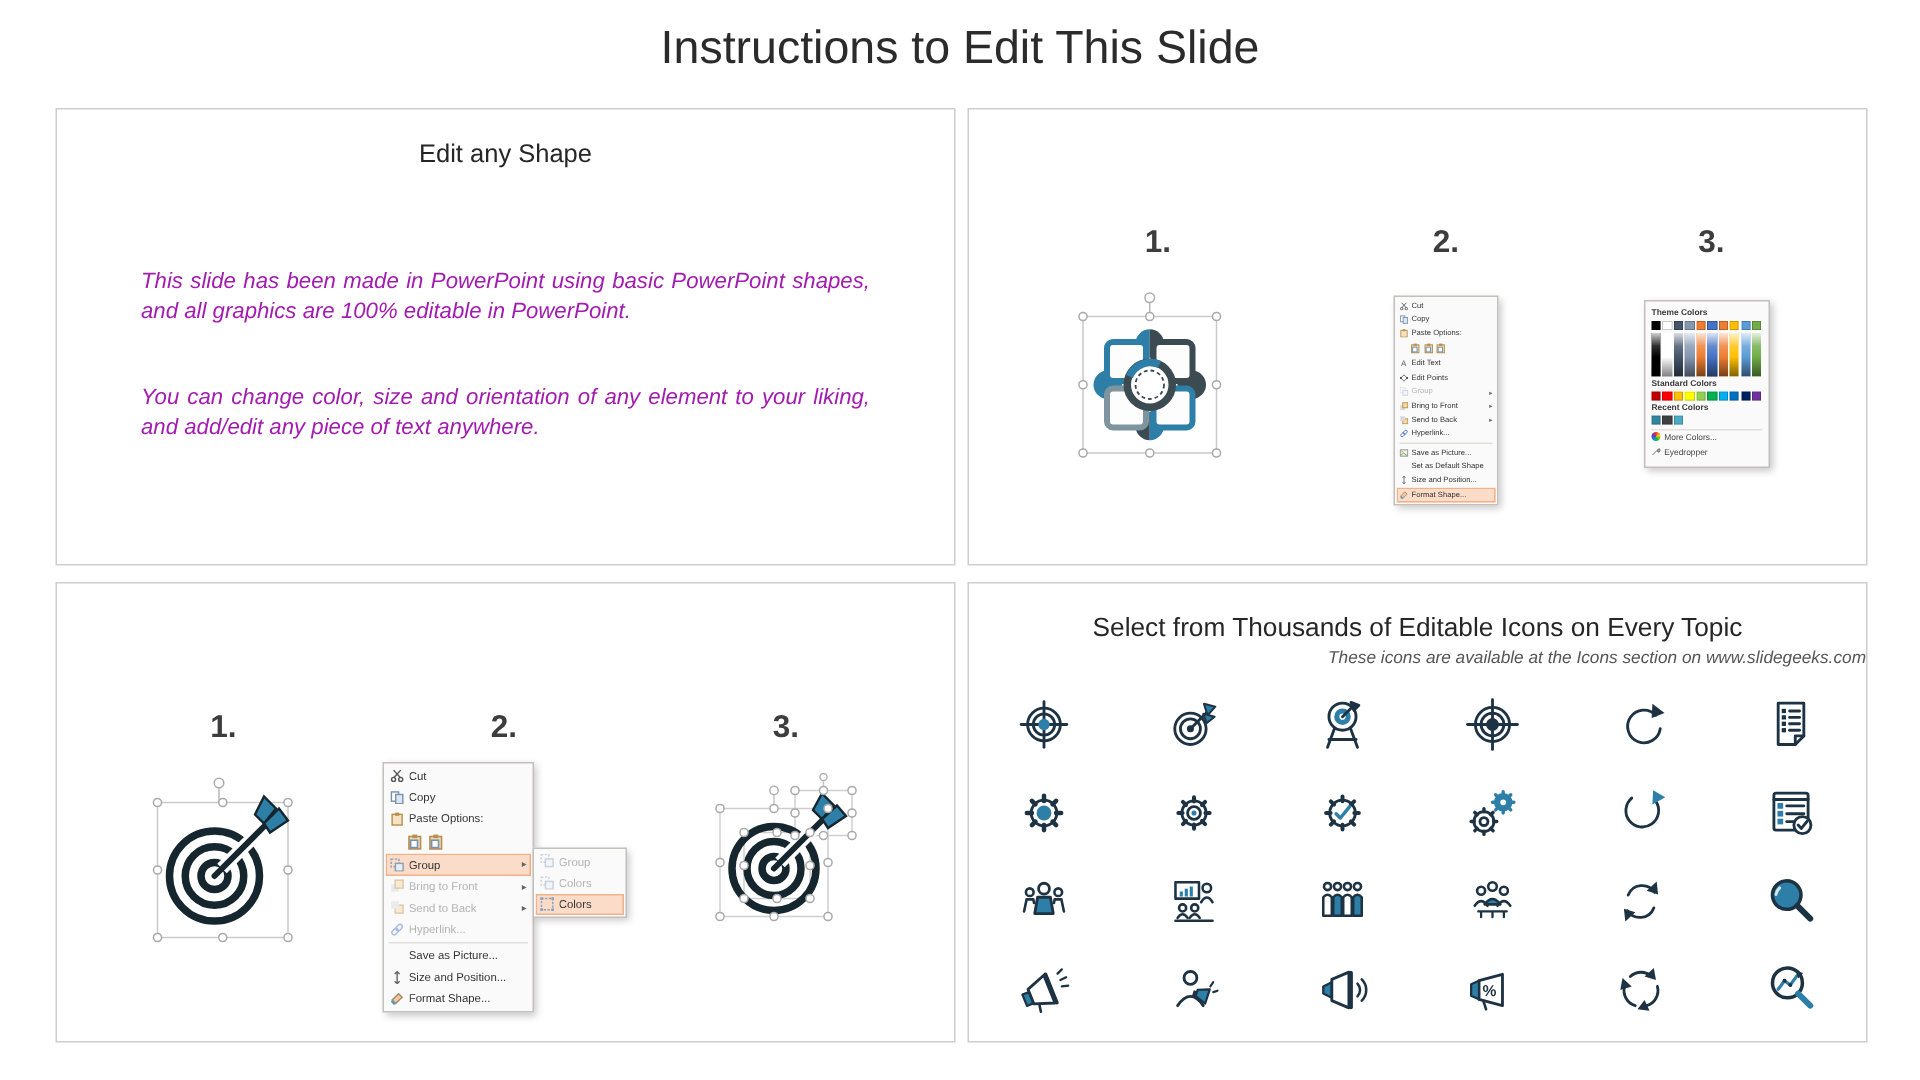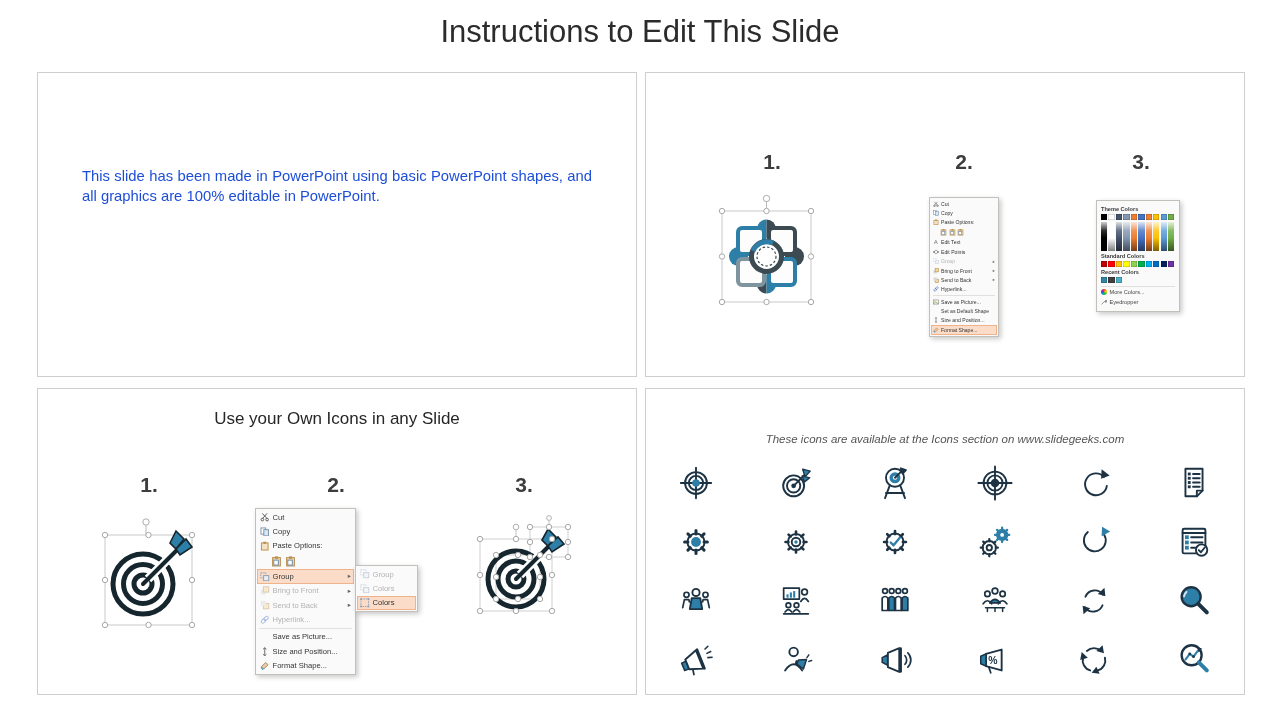--- a/index.html
+++ b/index.html
@@ -7,24 +7,24 @@
        font-family:"Liberation Sans", sans-serif;overflow:hidden;}
   .slide-title{position:absolute;top:14px;left:0;width:100%;text-align:center;
        font-size:31px;font-weight:400;color:#2b2b2b;margin:0;}
   .panel{position:absolute;background:#fff;border:1px solid #cecece;box-sizing:border-box;}
   #panel-tl{left:37px;top:72px;width:600px;height:305px;}
   #panel-tr{left:645px;top:72px;width:600px;height:305px;}
   #panel-bl{left:37px;top:388px;width:600px;height:307px;}
   #panel-br{left:645px;top:388px;width:600px;height:307px;}
   .panel-heading{position:absolute;left:0;width:100%;text-align:center;
        font-size:17px;color:#262626;}
-  .panel-sub{position:absolute;left:0;width:100%;text-align:center;
+  .panel-sub{position:absolute;left:0;width:100%;text-align:right;
        font-size:11.5px;font-style:italic;color:#555;}
-  .para{position:absolute;left:44px;right:44px;margin:0;
-       color:#1d4ed8;font-size:14.8px;line-height:1.32;text-align:justify;}
+  .para{position:absolute;left:44px;right:44px;margin:12px;font-style:italic;
+       color:#a21caf;font-size:14.8px;line-height:1.32;text-align:justify;}
   .step-num{position:absolute;width:34px;text-align:center;font-size:21px;
        font-weight:bold;color:#3d3d3d;}
   .art{position:absolute;}
   
   .ctx{position:absolute;background:#fbfafa;border:1px solid #c3c0bc;
        box-shadow:2px 2px 5px rgba(0,0,0,.22);padding:1px;box-sizing:border-box;}
   .ctx .row{display:flex;align-items:center;color:#333;}
   .ctx-sm{width:70px;}
   .ctx-sm .row{height:9.4px;font-size:5.1px;padding:0 2px;gap:2px;}
   .ctx-sm .mi{width:6px;height:6px;flex:none;}
@@ -63,21 +63,23 @@
        grid-template-columns:repeat(6,99.5px);grid-auto-rows:59px;
        justify-content:center;}
   .icon-cell{display:flex;align-items:center;justify-content:center;}
 </style>
 </head>
 <body>
 
 <h1 class="slide-title">Instructions to Edit This Slide</h1>
 
 <section class="panel" id="panel-tl">
+  <div class="panel-heading" style="top:20px">Edit any Shape</div>
   <p class="para" style="top:94px">This slide has been made in PowerPoint using basic PowerPoint shapes, and all graphics are 100% editable in PowerPoint.</p>
+  <p class="para" style="top:171px">You can change color, size and orientation of any element to your liking, and add/edit any piece of text anywhere.</p>
 </section>
 
 <section class="panel" id="panel-tr">
   <span class="step-num" style="left:109px;top:77px">1.</span>
   <span class="step-num" style="left:301px;top:77px">2.</span>
   <span class="step-num" style="left:478px;top:77px">3.</span>
 
   <svg class="art" id="shape-graphic" style="left:68px;top:118px" width="105" height="125" viewBox="0 0 105 125">
     <line x1="52.5" y1="20" x2="52.5" y2="10" stroke="#b9b9b9"></line>
     <circle cx="52.5" cy="7.5" r="3.2" fill="#fff" stroke="#acacac"></circle>
@@ -303,21 +305,20 @@
       <div class="pal-item">
         <span><svg width="6" height="6" viewBox="0 0 10 10">
             <path d="M1 9 L6 4 M6 4 L7.5 2.5 A1.4 1.4 0 1 1 9.5 4.5 L8 6 Z" stroke="#666" fill="#999" stroke-width="1"></path>
           </svg></span>
         <span>Eyedropper</span>
       </div>
     </div>
 </section>
 
 <section class="panel" id="panel-bl">
-  <div class="panel-heading" style="top:20px">Use your Own Icons in any Slide</div>
   <span class="step-num" style="left:94px;top:84px">1.</span>
   <span class="step-num" style="left:281px;top:84px">2.</span>
   <span class="step-num" style="left:469px;top:84px">3.</span>
 
   <svg class="art" id="target1" style="left:58px;top:124px" width="105" height="125" viewBox="0 0 105 125">
     <line x1="50" y1="22" x2="50" y2="12" stroke="#b9b9b9"></line>
     <circle cx="50" cy="9" r="3.2" fill="#fff" stroke="#acacac"></circle>
     <rect x="9" y="22" width="87" height="90" fill="none" stroke="#c9c9c9"></rect>
     <g fill="none" stroke="#16262e" stroke-width="5">
       <circle cx="47" cy="71" r="30"></circle>
@@ -522,20 +523,21 @@
         <circle cx="22" cy="64" r="2.7" fill="#fff" stroke="#a9a9a9" stroke-width="1"></circle>
         <circle cx="66" cy="64" r="2.7" fill="#fff" stroke="#a9a9a9" stroke-width="1"></circle>
         <circle cx="22" cy="86" r="2.7" fill="#fff" stroke="#a9a9a9" stroke-width="1"></circle>
         <circle cx="44" cy="86" r="2.7" fill="#fff" stroke="#a9a9a9" stroke-width="1"></circle>
         <circle cx="66" cy="86" r="2.7" fill="#fff" stroke="#a9a9a9" stroke-width="1"></circle>
       </g>
   </svg>
 </section>
 
 <section class="panel" id="panel-br">
+  <div class="panel-heading" style="top:19px;font-size:17.5px">Select from Thousands of Editable Icons on Every Topic</div>
   <div class="panel-sub" style="top:44px">These icons are available at the Icons section on www.slidegeeks.com</div>
   <div class="icon-grid" id="icon-grid">
       <div class="icon-cell">
         <svg width="38" height="38" viewBox="0 0 40 40">
           <g fill="none" stroke="#1d3344" stroke-width="2" stroke-linecap="round" stroke-linejoin="round">
             <line x1="20" y1="4" x2="20" y2="36"></line>
             <line x1="4" y1="20" x2="36" y2="20"></line>
             <circle cx="20" cy="20" r="11.5"></circle>
             <circle cx="20" cy="20" r="7.5"></circle>
             <circle cx="20" cy="20" r="4" fill="#2d7fa8" stroke="none"></circle>

